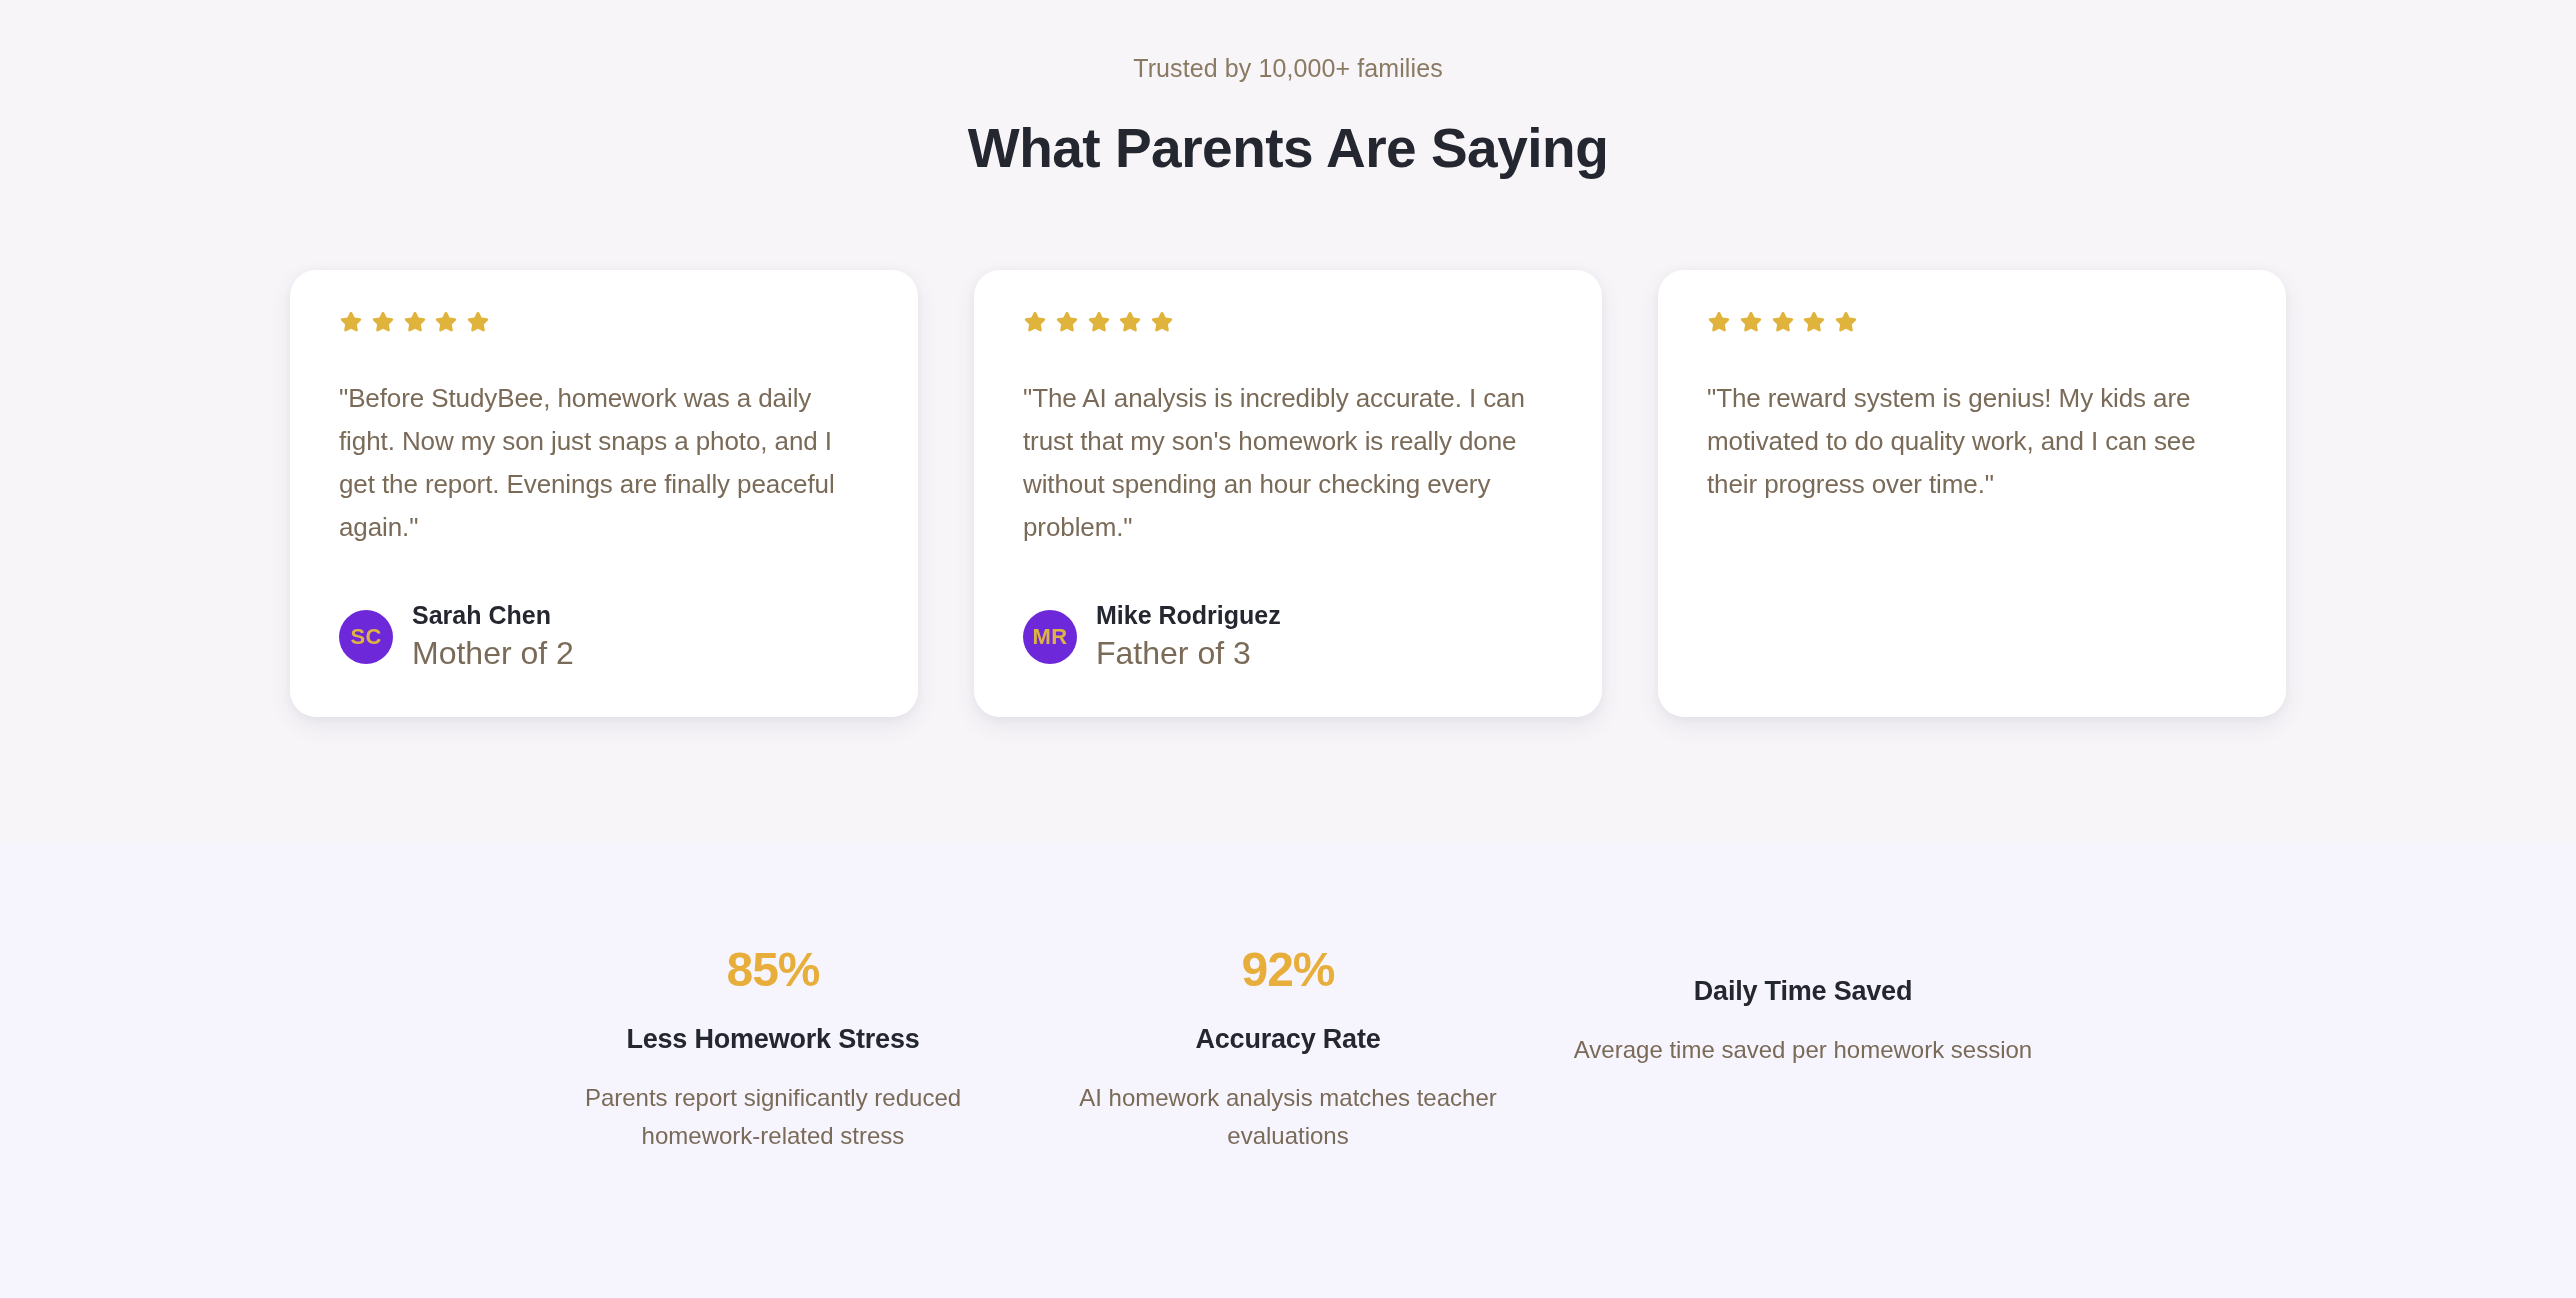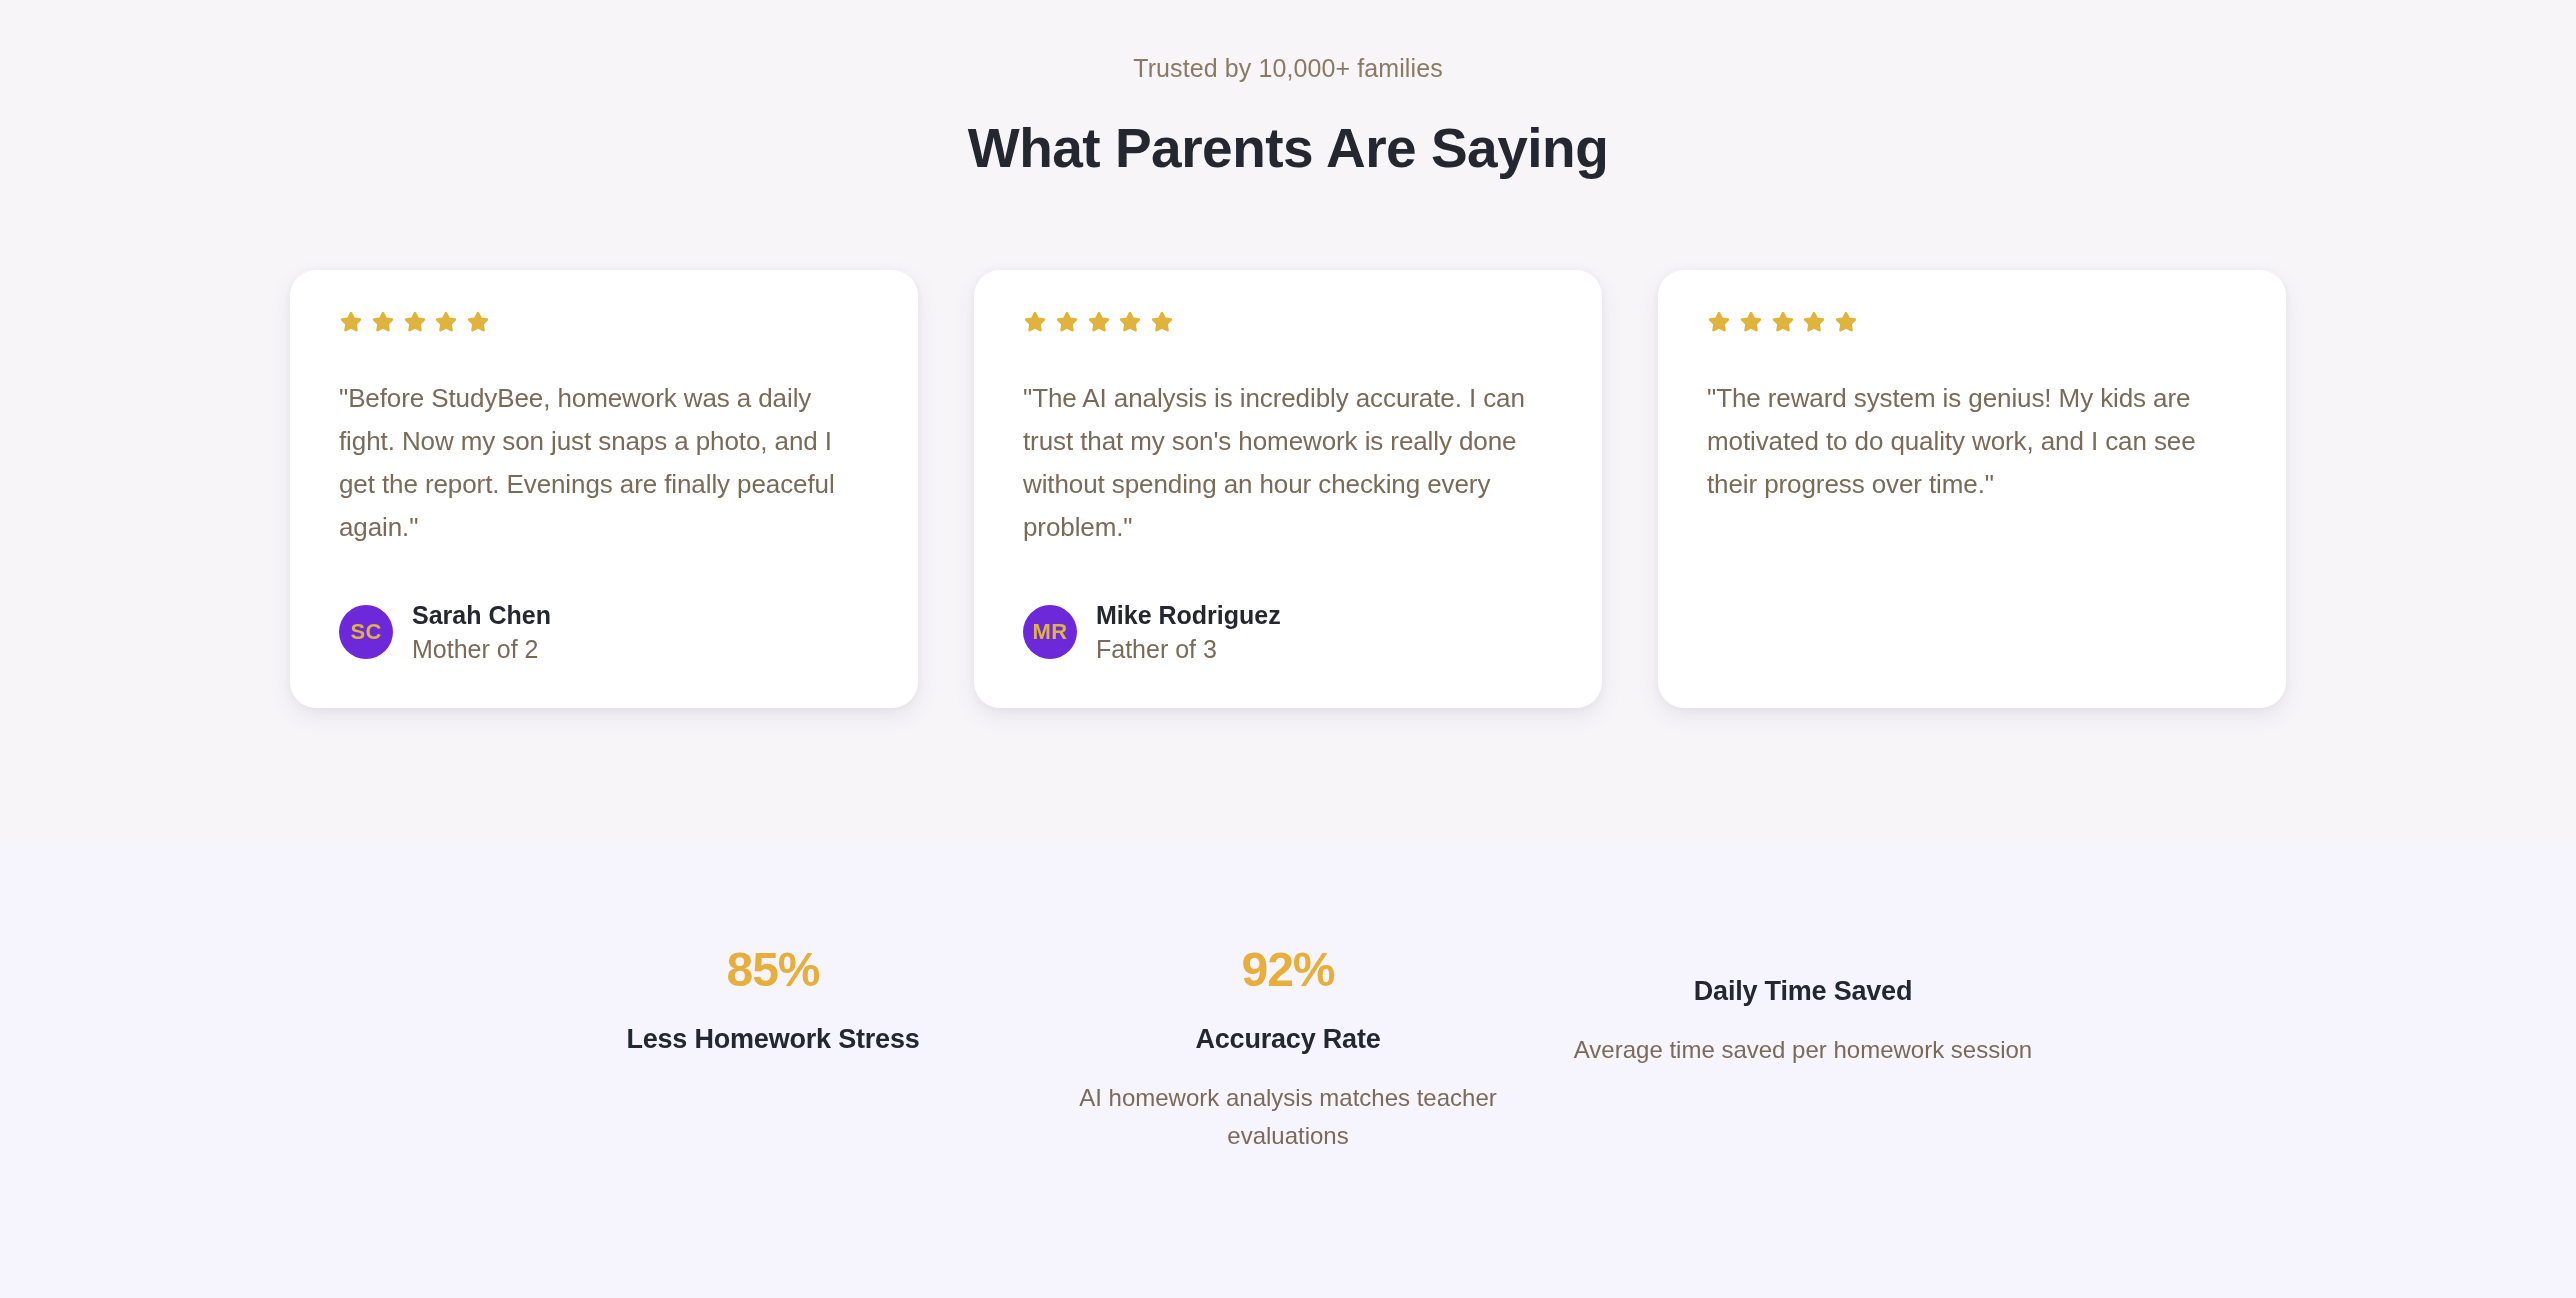--- a/index.html
+++ b/index.html
@@ -98,21 +98,21 @@
   }
 
   .author-name {
     font-size:25px;
     font-weight:bold;
     color:#242730;
     line-height:1.28;
   }
 
   .author-role {
-    font-size:25px;
+    font-size:32px;
     color:#7A6A58;
     line-height:1.3;
     margin-top:2.6px;
   }
 
   
   .stats-section {
     background:#F6F5FE;
     flex:1;
     padding-top:104px;
@@ -245,20 +245,21 @@
 
     </div>
   </section>
 
   <section class="stats-section">
     <div class="stats-wrap">
 
       <div class="stat">
         <div class="stat-value">85%</div>
         <div class="stat-label">Less Homework Stress</div>
+        <div class="stat-desc">Parents report significantly reduced homework-related stress</div>
       </div>
 
       <div class="stat">
         <div class="stat-value">92%</div>
         <div class="stat-label">Accuracy Rate</div>
         <div class="stat-desc">AI homework analysis matches teacher evaluations</div>
       </div>
 
       <div class="stat">
         <div class="stat-label">Daily Time Saved</div>

